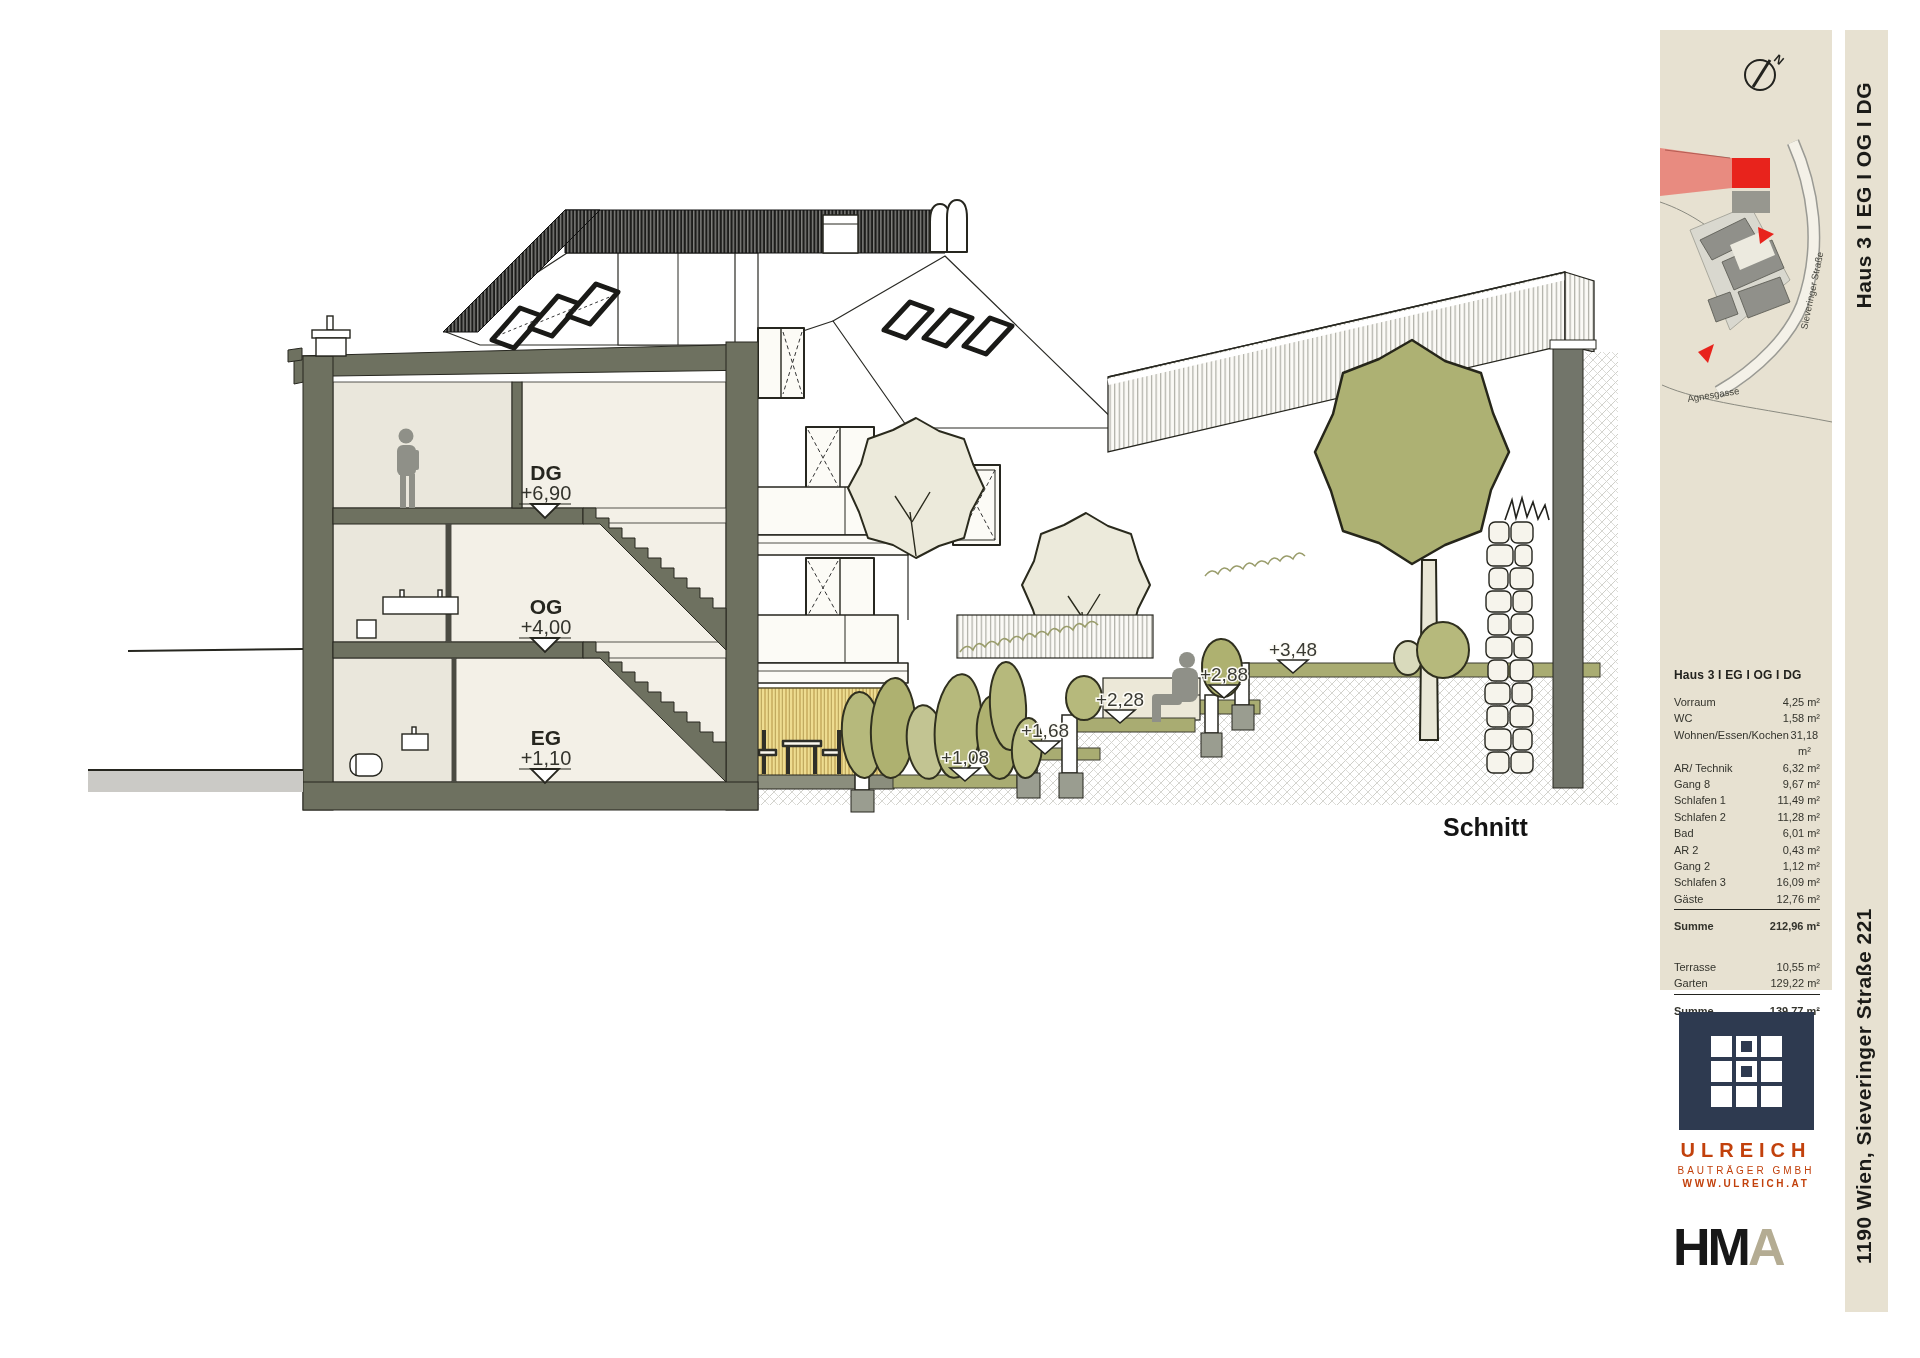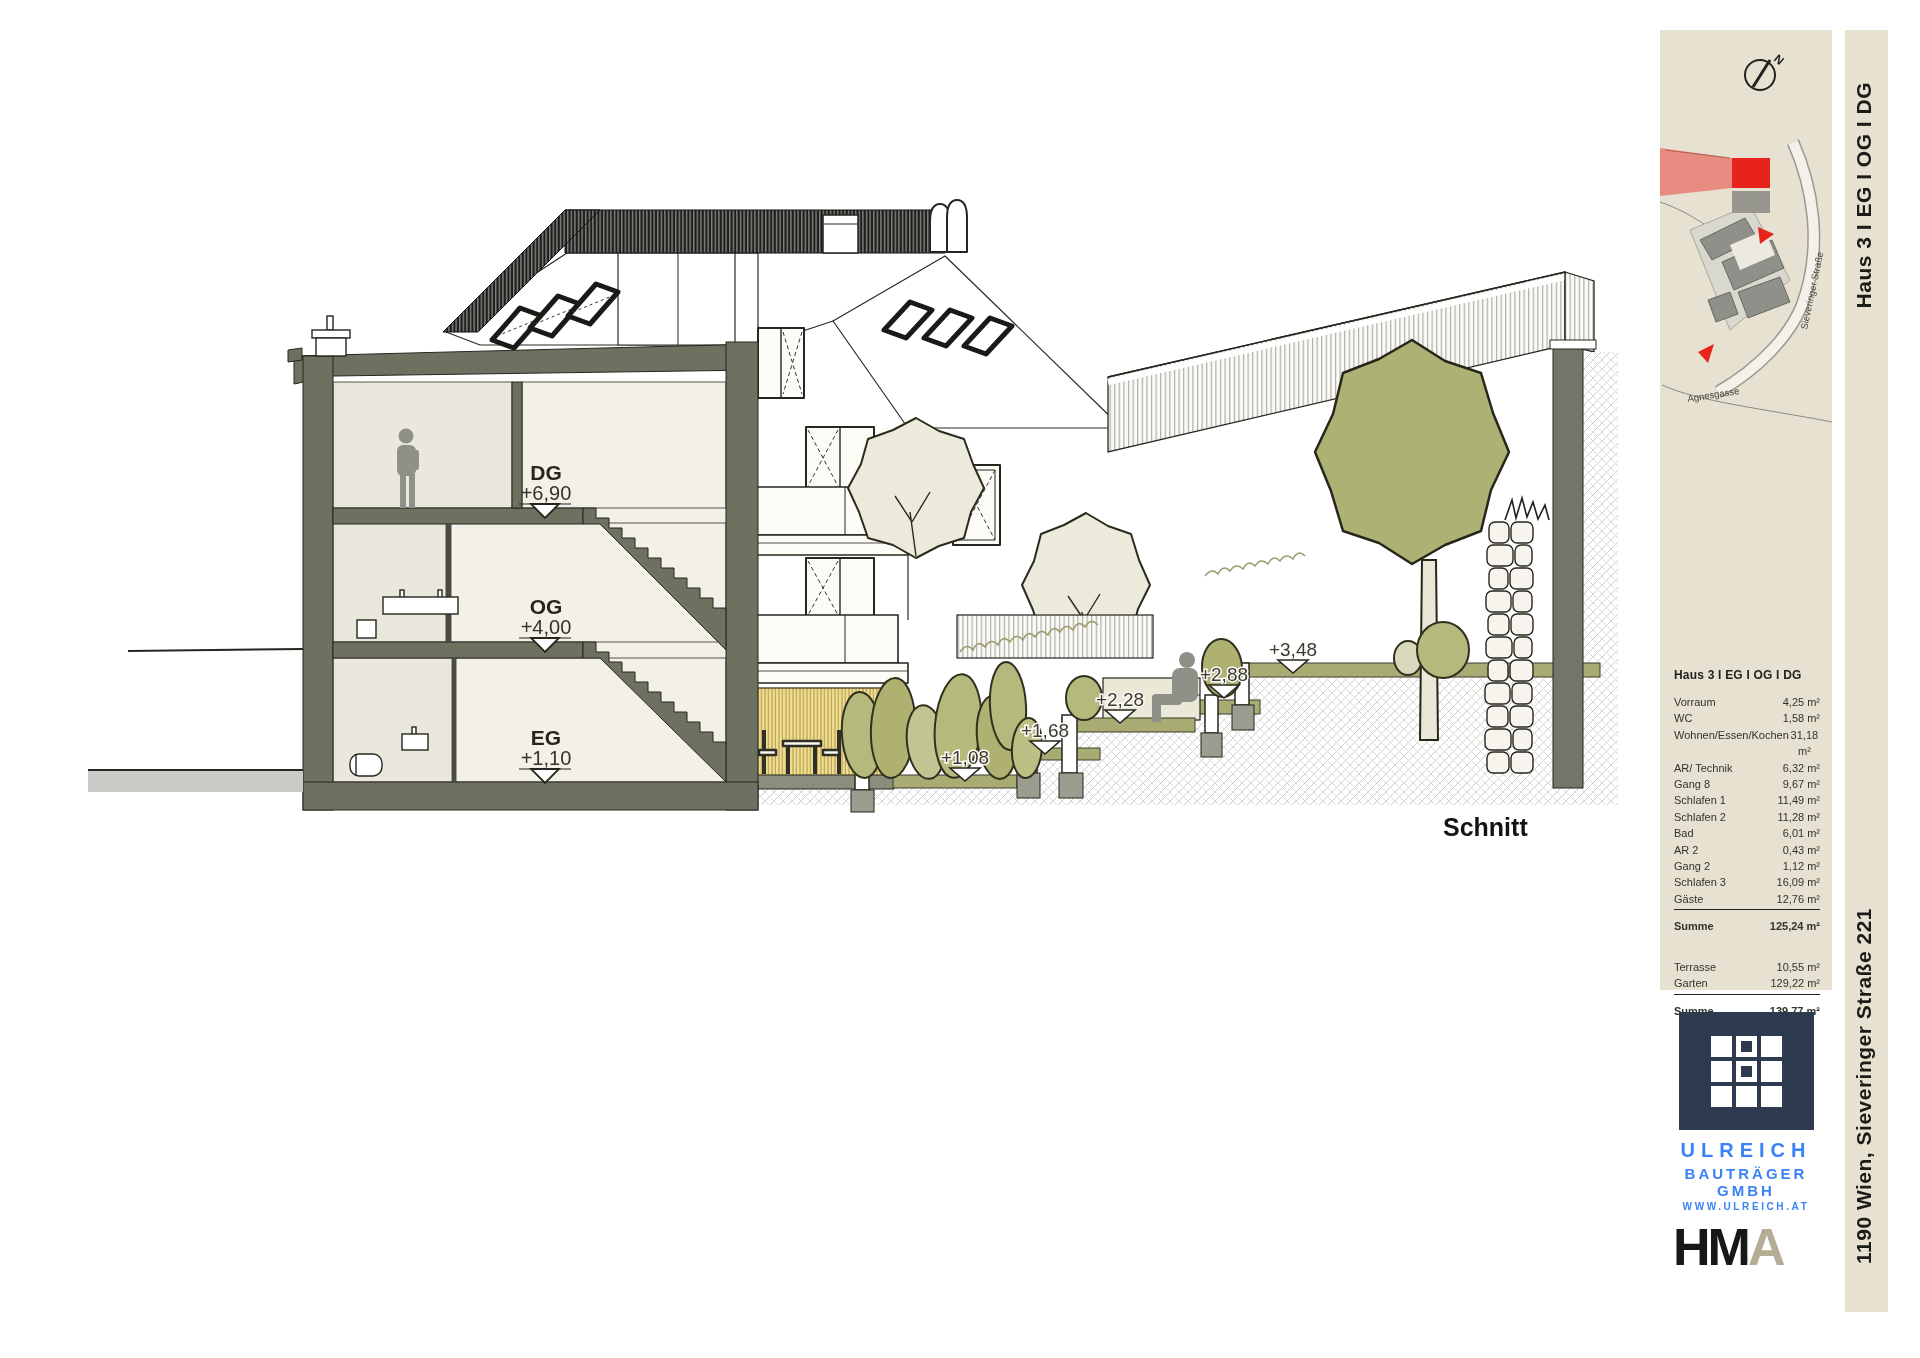--- a/index.html
+++ b/index.html
@@ -16,27 +16,27 @@
   .sp-n{font-size:12px;font-weight:700;fill:#22221e;}
   
   .panel{left:1660px;top:30px;width:172px;height:960px;background:#e7e1d1;}
   .atable{position:absolute;left:14px;right:12px;top:638px;color:#33332c;}
   .atable .hdr{font-size:12px;font-weight:700;color:#22221e;margin-bottom:12px;letter-spacing:.2px;}
   .trow{display:flex;justify-content:space-between;font-size:11px;line-height:16.4px;}
   .trow .v{text-align:center;}
   .trow.sum{font-weight:700;border-top:1.6px solid #23231e;margin-top:2px;padding-top:8px;}
   .gap{height:24px;}
   
-  .ulx{left:1660px;top:1012px;width:172px;text-align:center;color:#3b82f6;}
+  .ulx{left:1660px;top:1012px;width:172px;text-align:center;color:#c2410c;}
   .ul-logo{margin:0 auto;width:135px;height:118px;background:#2e3a50;display:flex;align-items:center;justify-content:center;}
   .ul-grid{display:grid;grid-template-columns:repeat(3,21px);grid-template-rows:repeat(3,21px);gap:4px;}
   .ul-grid .c{background:#ffffff;}
   .ul-grid .c.hollow{background:#2e3a50;border:5px solid #ffffff;box-sizing:border-box;}
   .ul-name{margin-top:9px;font-size:20px;font-weight:700;letter-spacing:6px;}
-  .ul-sub{margin-top:3px;font-size:15px;font-weight:700;letter-spacing:3px;}
+  .ul-sub{margin-top:3px;font-size:10px;font-weight:400;letter-spacing:3px;}
   .ul-web{margin-top:2px;font-size:10px;font-weight:700;letter-spacing:2.6px;}
   
   .hma{left:1673px;top:1214px;width:200px;color:#3b3b35;margin-top:8px;}
   .hma-logo{font-size:52px;font-weight:700;letter-spacing:-3px;line-height:50px;color:#171717;}
   .hma-logo .tan{color:#b4ac93;}
   .hma-addr{margin-top:6px;font-size:11.5px;line-height:13.6px;}
   
   .strip{left:1845px;top:30px;width:43px;height:1282px;background:#e7e1d1;}
   .vtext{position:absolute;left:7px;writing-mode:vertical-rl;transform:rotate(180deg);
          font-weight:700;font-size:21px;color:#1b1b18;white-space:nowrap;letter-spacing:.5px;}
@@ -452,21 +452,21 @@
       <div class="trow">
           <span>Schlafen 3</span>
           <span class="v">16,09 m²</span>
         </div>
       <div class="trow">
           <span>Gäste</span>
           <span class="v">12,76 m²</span>
         </div>
       <div class="trow sum">
           <span>Summe</span>
-          <span class="v">125,24 m²</span>
+          <span class="v">212,96 m²</span>
         </div>
       <div class="gap"></div>
       <div class="trow">
           <span>Terrasse</span>
           <span class="v">10,55 m²</span>
         </div>
       <div class="trow">
           <span>Garten</span>
           <span class="v">129,22 m²</span>
         </div>

